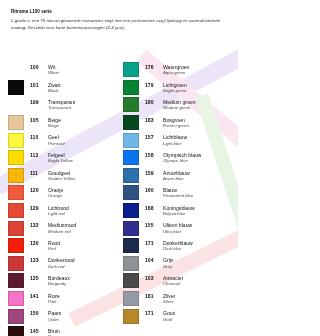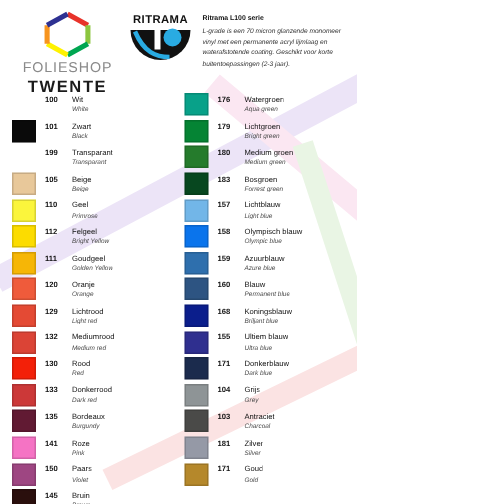--- a/index.html
+++ b/index.html
@@ -171,44 +171,21 @@
 
 <div id="page">
 
   <div class="ribbon" id="ribbon-violet"></div>
   <div class="ribbon" id="ribbon-pink"></div>
   <div class="ribbon" id="ribbon-green"></div>
   <div class="ribbon" id="ribbon-red"></div>
 
   <div id="header">
 
-    <div id="brand-block">
-      <svg id="hex-logo" viewBox="0 0 60 56">
-        <g stroke-width="6" fill="none" stroke-linecap="butt">
-          <line x1="30" y1="4" x2="54" y2="17" stroke="#e8332a"></line>
-          <line x1="54" y1="17" x2="54" y2="39" stroke="#8cc63f"></line>
-          <line x1="54" y1="39" x2="30" y2="52" stroke="#00a651"></line>
-          <line x1="30" y1="52" x2="6" y2="39" stroke="#fff200"></line>
-          <line x1="6" y1="39" x2="6" y2="17" stroke="#f7941e"></line>
-          <line x1="6" y1="17" x2="30" y2="4" stroke="#2e3192"></line>
-        </g>
-      </svg>
-      <div id="brand-name">FOLIESHOP</div>
-      <div id="brand-sub">TWENTE</div>
-    </div>
-
-    <div id="ritrama-block">
-      <div id="ritrama-word">RITRAMA</div>
-      <svg id="ritrama-mark" viewBox="0 0 84 44">
-        <path d="M2 4 A40 40 0 0 0 82 4 Z" fill="#111"></path>
-        <path d="M8 6 C20 34 36 40 54 40" stroke="#29abe2" stroke-width="6" fill="none"></path>
-        <circle cx="58" cy="14" r="12" fill="#29abe2"></circle>
-        <rect x="34" y="0" width="8" height="30" fill="#fff"></rect>
-      </svg>
-    </div>
+
 
     <div id="intro">
       <div id="intro-title">Ritrama L100 serie</div>
       <div id="intro-body">L-grade is een 70 micron glanzende monomeer vinyl met een permanente acryl lijmlaag en waterafstotende coating. Geschikt voor korte buitentoepassingen (2-3 jaar).</div>
     </div>
   </div>
 
   <div id="columns">
     <div class="col left" id="col-left">
         <div class="swatch-row">

